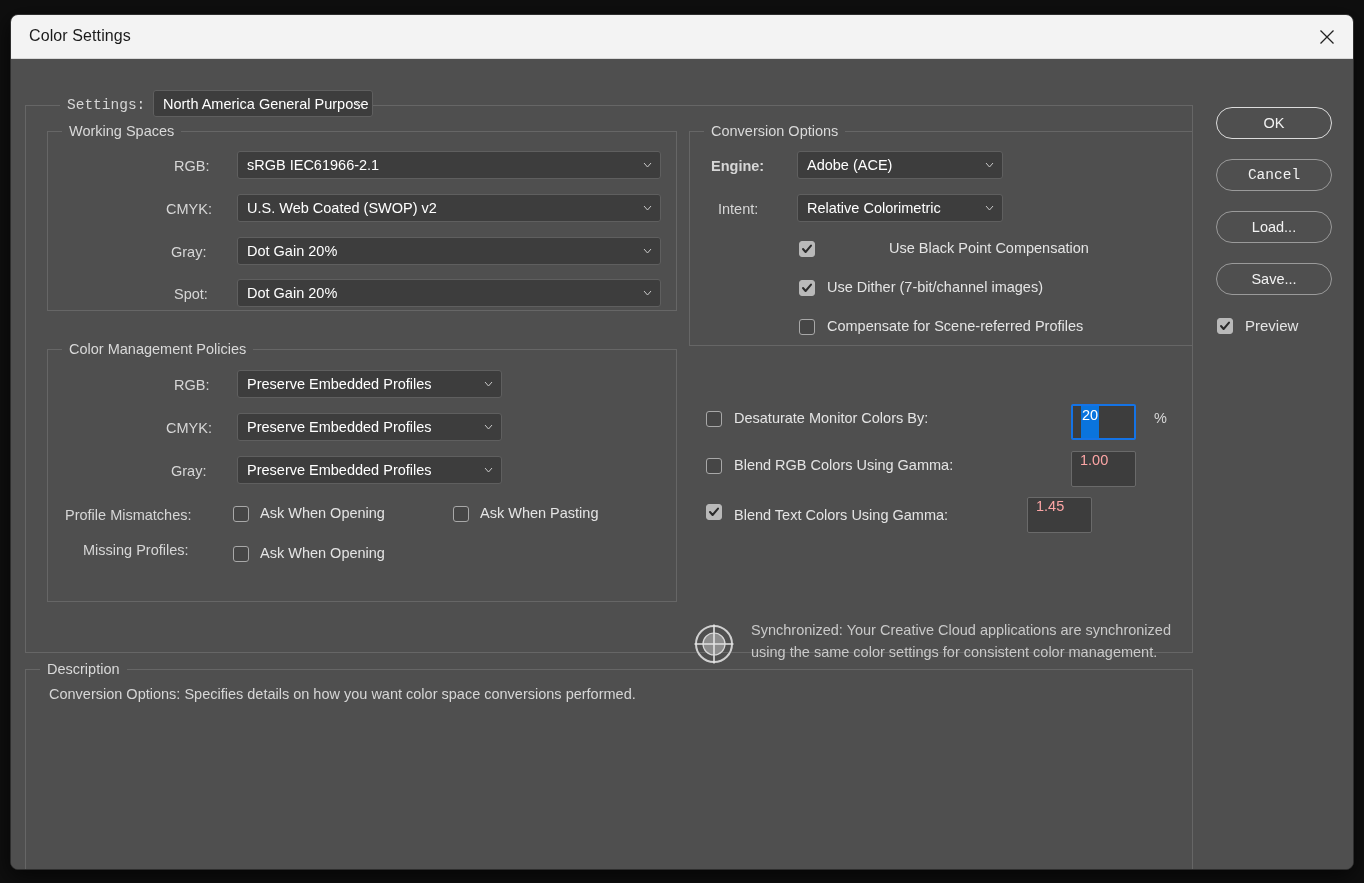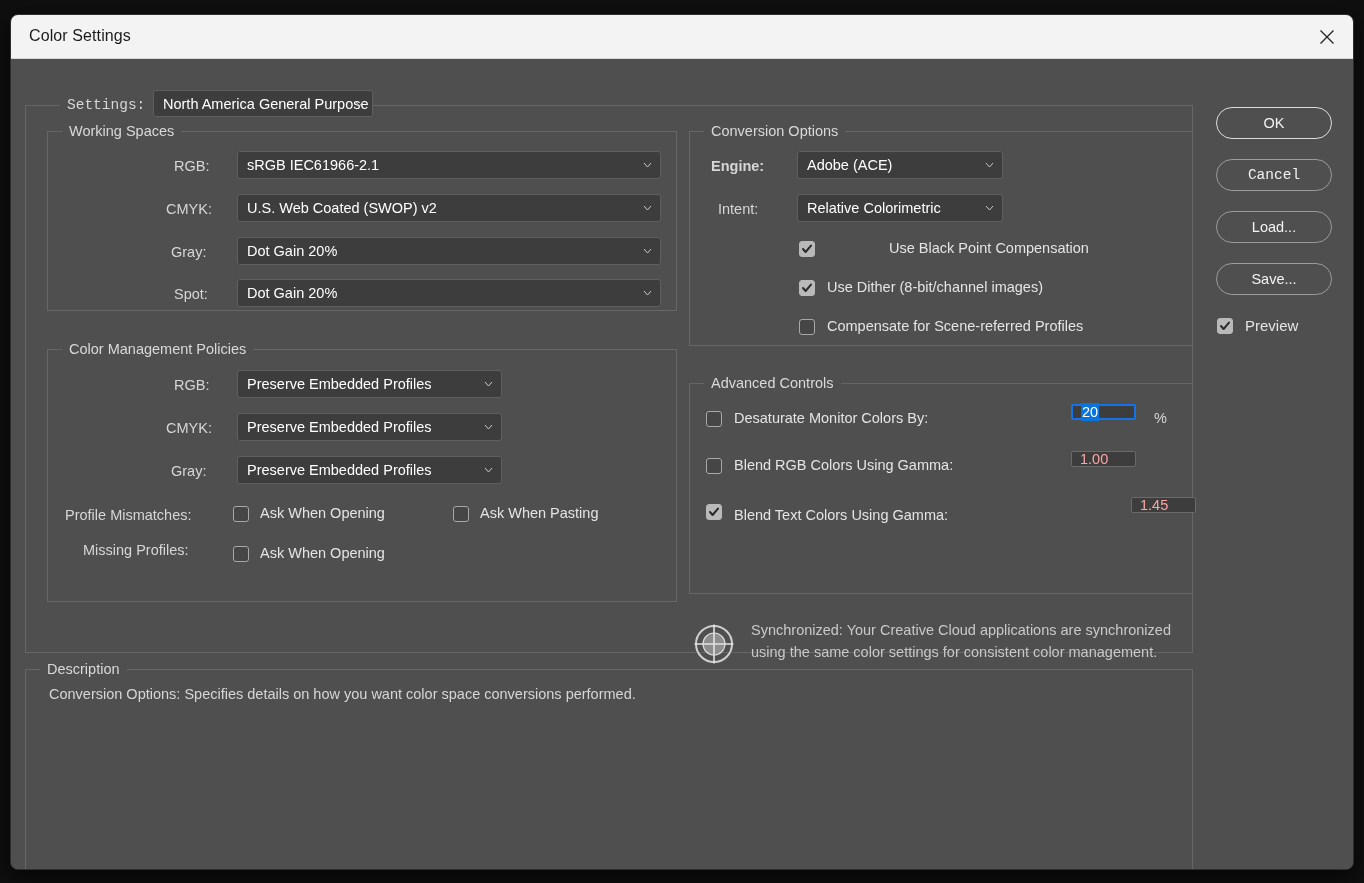--- a/index.html
+++ b/index.html
@@ -117,26 +117,25 @@
     position: absolute;
     color: #e4e4e4;
     font-size: 14.5px;
     white-space: nowrap;
     cursor: pointer;
   }
 
   
   .num {
     position: absolute;
-    height: 16px;
+    height: 36px;
     background: #3d3d3d;
     border: 1px solid #6a6a6a;
     border-radius: 2px;
     display: flex;
-    align-items: center;
     padding-left: 8px;
     cursor: text;
   }
   .num span { color: #fca5a5; font-size: 14.5px; }
   .num.focused {
     border: 2px solid #1473e6;
   }
   .num.focused span {
     background: #0a74dd;
     color: #ffffff;
@@ -314,49 +313,46 @@
           <path d="M2 6 L4.6 9 L10 2.6" stroke="#2b2b2b" stroke-width="2" fill="none" stroke-linecap="round" stroke-linejoin="round"></path>
         </svg>
     </div>
     <div class="cbl" style="left:852px; top:181px;margin-left:26px;">Use Black Point Compensation</div>
 
     <div class="cb on" style="left:788px; top:221px;">
       <svg width="12" height="12" viewBox="0 0 12 12">
           <path d="M2 6 L4.6 9 L10 2.6" stroke="#2b2b2b" stroke-width="2" fill="none" stroke-linecap="round" stroke-linejoin="round"></path>
         </svg>
     </div>
-    <div class="cbl" style="left:816px; top:220px;">Use Dither (8-bit/channel images)</div>
+    <div class="cbl" style="left:816px; top:220px;">Use Dither (7-bit/channel images)</div>
 
     <div class="cb off" style="left:788px; top:260px;"></div>
     <div class="cbl" style="left:816px; top:259px;">Compensate for Scene-referred Profiles</div>
 
-    <div class="group" style="left:678px; top:324px; width:504px; height:211px;">
-      <div class="legend">Advanced Controls</div>
-    </div>
 
     <div class="cb off" style="left:695px; top:352px;"></div>
     <div class="cbl" style="left:723px; top:351px;">Desaturate Monitor Colors By:</div>
     <div class="num focused" style="left:1060px; top:345px; width:65px;">
       <span>20</span>
     </div>
     <div class="lbl" style="position:absolute; left:1143px; top:351px;">%</div>
 
     <div class="cb off" style="left:695px; top:399px;"></div>
     <div class="cbl" style="left:723px; top:398px;">Blend RGB Colors Using Gamma:</div>
     <div class="num" style="left:1060px; top:392px; width:65px;">
       <span>1.00</span>
     </div>
 
     <div class="cb on" style="left:695px; top:445px;">
       <svg width="12" height="12" viewBox="0 0 12 12">
           <path d="M2 6 L4.6 9 L10 2.6" stroke="#2b2b2b" stroke-width="2" fill="none" stroke-linecap="round" stroke-linejoin="round"></path>
         </svg>
     </div>
     <div class="cbl" style="left:723px; top:448px;">Blend Text Colors Using Gamma:</div>
-    <div class="num" style="left:1120px; top:438px; width:65px;">
+    <div class="num" style="left:1016px; top:438px; width:65px;">
       <span>1.45</span>
     </div>
 
     <div style="position:absolute; left:681px; top:563px; width:44px; height:44px;">
       <svg width="44" height="44" viewBox="0 0 44 44">
         <circle cx="22" cy="22" r="18" fill="none" stroke="#d0d0d0" stroke-width="2"></circle>
         <circle cx="22" cy="22" r="11" fill="#8d8d8d" stroke="#d8d8d8" stroke-width="1.2"></circle>
         <path d="M22 2.5 L22 41.5 M2.5 22 L41.5 22" stroke="#e2e2e2" stroke-width="1.6"></path>
       </svg>
     </div>

